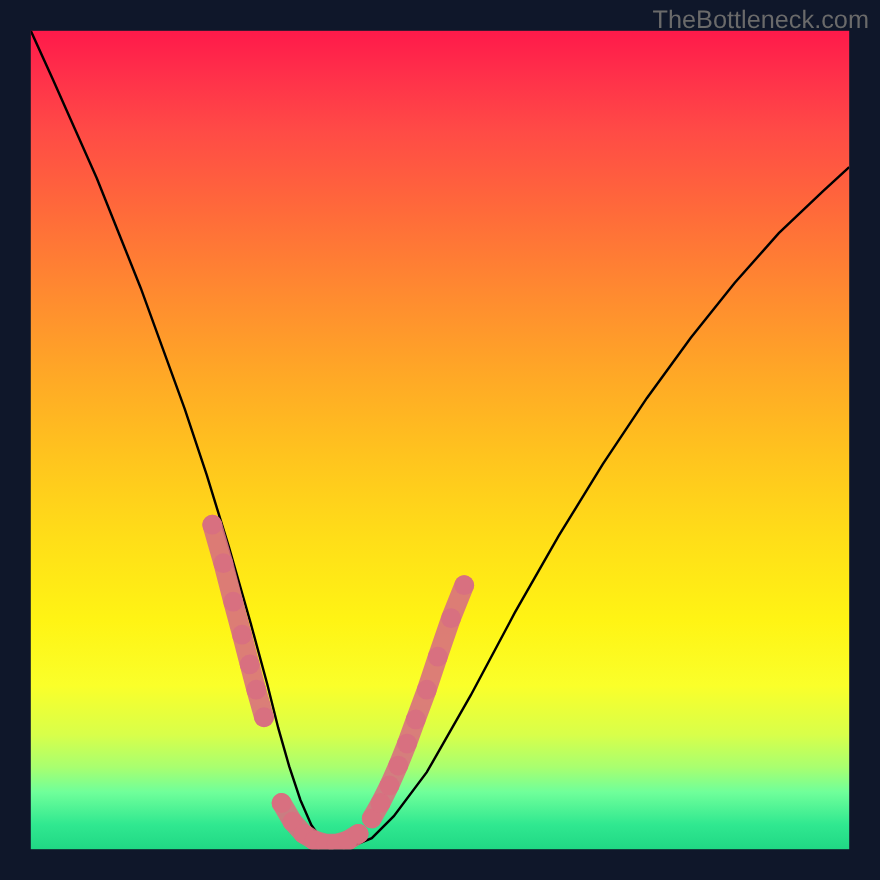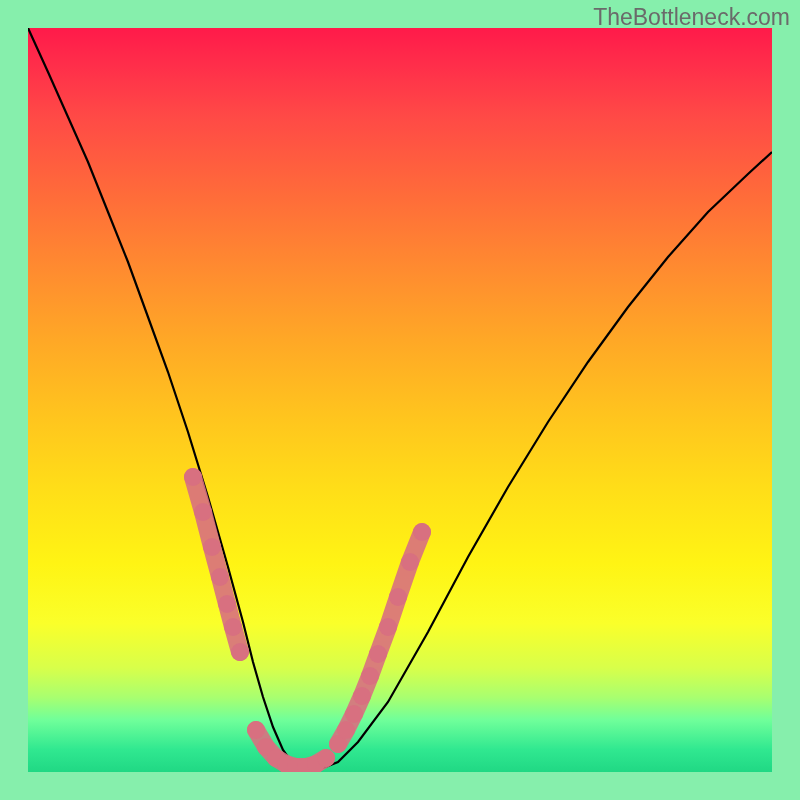--- a/index.html
+++ b/index.html
@@ -6,21 +6,21 @@
     margin: 0;
     padding: 0;
     width: 800px;
     height: 800px;
     overflow: hidden;
   }
   .chart-container {
     position: relative;
     width: 800px;
     height: 800px;
-    background: #86efac;
+    background: #0f172a;
   }
   .plot-area {
     position: absolute;
     left: 28px;
     top: 28px;
     width: 744px;
     height: 744px;
     background: linear-gradient(to bottom,
       #ff1a4a 0%,
       #ff2e4a 5%,

